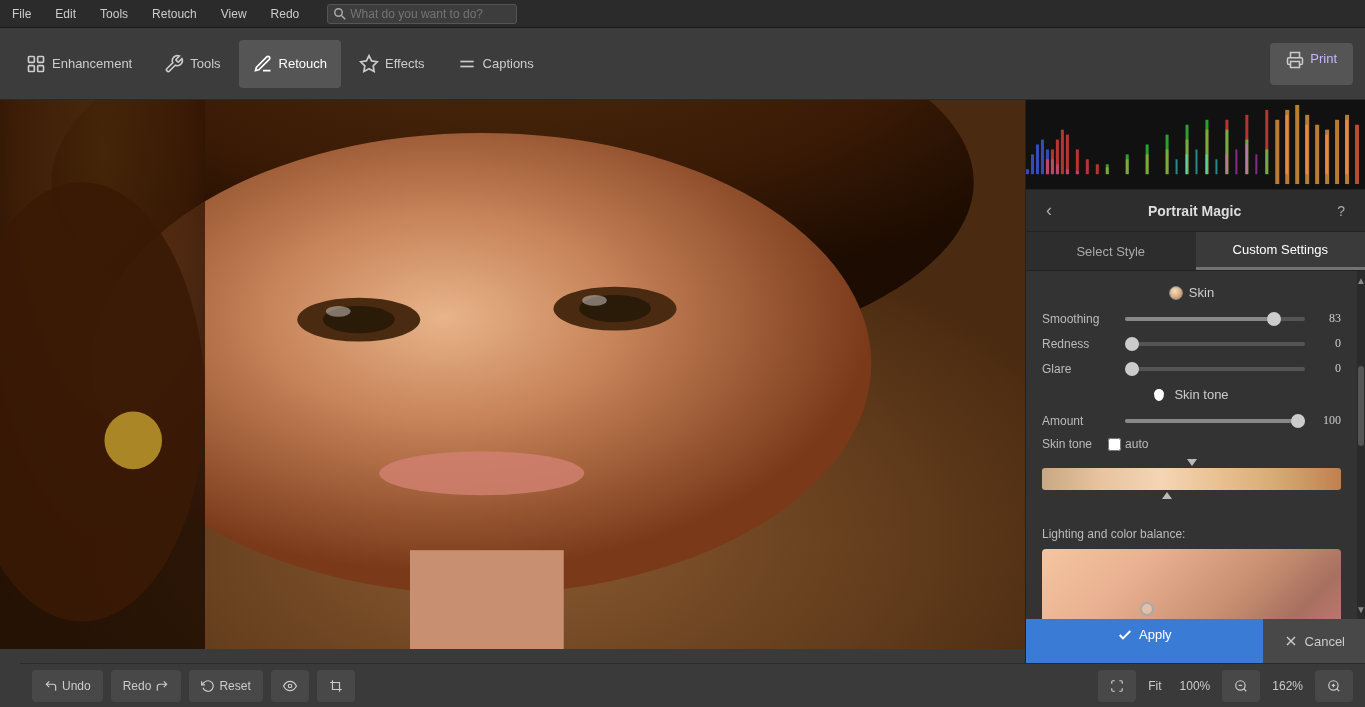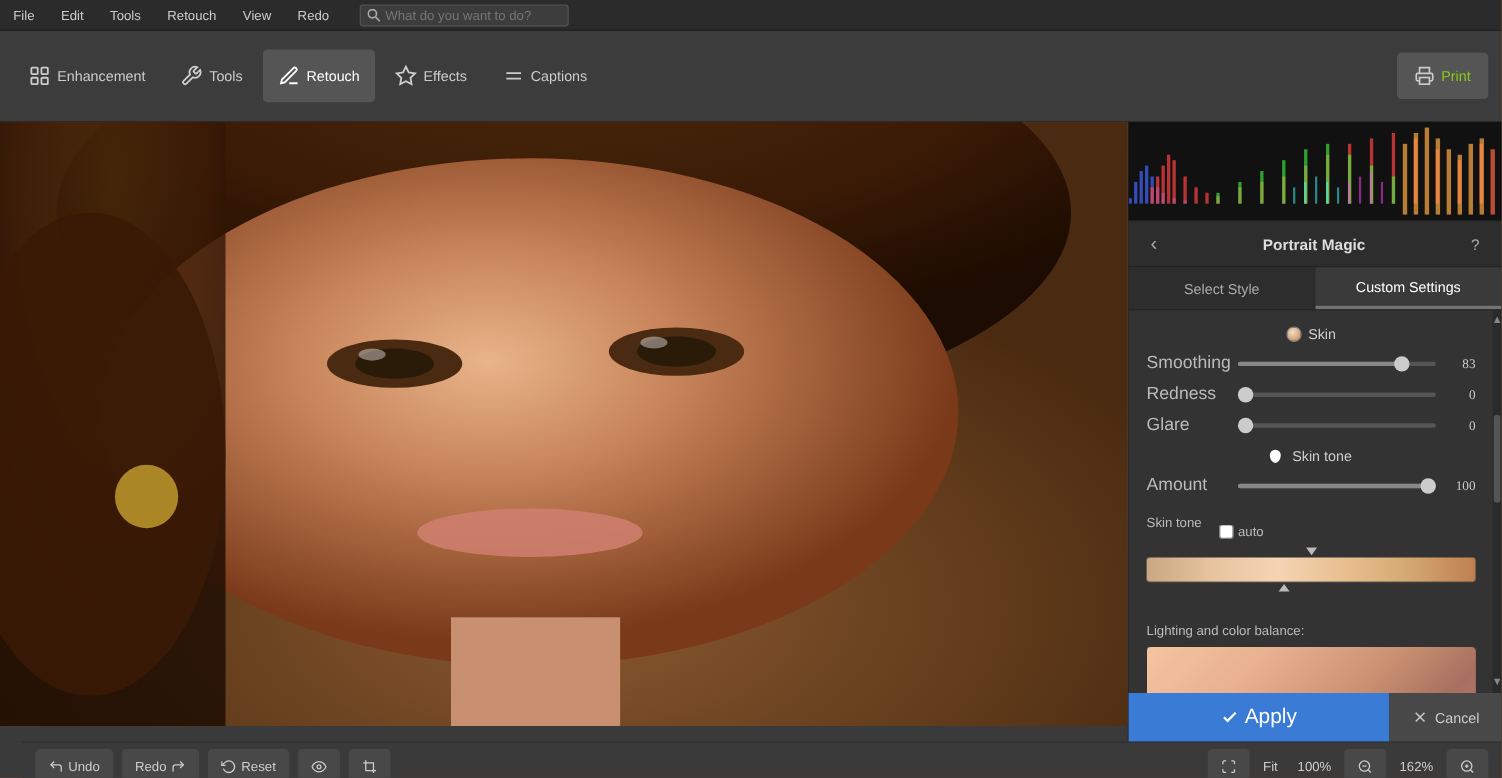--- a/index.html
+++ b/index.html
@@ -5,29 +5,29 @@
     * { box-sizing: border-box; margin: 0; padding: 0; }
     body { font-family: 'Segoe UI', Arial, sans-serif; background: #3a3a3a; color: #ddd; width: 1365px; height: 707px; overflow: hidden; font-size: 13px; }
 
     
     #menu-bar { background: #2b2b2b; height: 28px; display: flex; align-items: center; padding: 0 8px; gap: 16px; border-bottom: 1px solid #1a1a1a; }
     #menu-bar span { color: #ccc; font-size: 12px; cursor: pointer; padding: 2px 4px; }
     .search-box { display: flex; align-items: center; background: #3d3d3d; border: 1px solid #555; border-radius: 3px; padding: 2px 6px; gap: 4px; margin-left: 8px; }
     .search-box input { background: transparent; border: none; outline: none; color: #ccc; font-size: 12px; width: 160px; }
 
     
-    #toolbar { background: #3c3c3c; height: 83px; display: flex; align-items: center; padding: 0 12px; gap: 4px; border-bottom: 1px solid #2a2a2a; }
+    #toolbar { background: #3c3c3c; height: 72px; display: flex; align-items: center; padding: 0 12px; gap: 4px; border-bottom: 1px solid #2a2a2a; }
     .tool-btn { display: flex; align-items: center; gap: 6px; padding: 6px 14px; border-radius: 4px; cursor: pointer; color: #ccc; font-size: 13px; border: none; background: transparent; height: 48px; }
     .tool-btn.active { background: #555; color: #fff; }
     .tool-btn svg { width: 20px; height: 20px; fill: none; stroke: currentColor; stroke-width: 2; }
 
     
     #toolbar-right { margin-left: auto; display: flex; align-items: center; gap: 8px; }
     .save-btn { background: #3a7bd5; color: #fff; border: none; border-radius: 4px; padding: 8px 20px; cursor: pointer; display: flex; align-items: center; gap: 6px; font-size: 13px; height: 42px; }
-    .print-btn { background: #555; color: #84cc16; border: none; border-radius: 4px; padding: 8px 16px; cursor: pointer; display: flex; align-items: center; gap: 6px; font-size: 13px; height: 42px; }
+    .print-btn { background: #555; color: #c4b5fd; border: none; border-radius: 4px; padding: 8px 16px; cursor: pointer; display: flex; align-items: flex-start; gap: 6px; font-size: 13px; height: 42px; }
 
     
     #main { display: flex; height: calc(707px - 28px - 72px - 44px); }
     
     #h-scrollbar { background: #3a3a3a; height: 14px; display: flex; align-items: center; padding: 0 2px; }
 
     
     #right-panel { width: 340px; background: #333; border-left: 1px solid #222; display: flex; flex-direction: column; }
 
     
@@ -48,50 +48,50 @@
     #settings-panel { flex: 1; overflow-y: auto; padding: 8px 0; }
     #settings-panel::-webkit-scrollbar { width: 8px; }
     #settings-panel::-webkit-scrollbar-track { background: #2a2a2a; }
     #settings-panel::-webkit-scrollbar-thumb { background: #555; border-radius: 4px; }
 
     
     .section-header { display: flex; align-items: center; justify-content: center; padding: 6px 12px; color: #ccc; font-size: 13px; gap: 6px; }
 
     
     .slider-row { display: flex; align-items: center; padding: 5px 16px; gap: 8px; }
-    .slider-label { width: 75px; color: #bbb; font-size: 16px; flex-shrink: 0; }
+    .slider-label { width: 75px; color: #bbb; font-size: 12px; flex-shrink: 0; }
     .slider-container { flex: 1; position: relative; display: flex; align-items: center; }
     .slider-track { width: 100%; height: 4px; background: #555; border-radius: 2px; position: relative; }
     .slider-fill { height: 4px; background: #888; border-radius: 2px; }
     .slider-thumb { width: 14px; height: 14px; background: #ccc; border-radius: 50%; position: absolute; top: 50%; transform: translateY(-50%); cursor: pointer; }
     .slider-value { width: 28px; text-align: right; color: #ccc; font-size: 12px; flex-shrink: 0; font-family: Liberation Serif, serif; }
 
     
     .skin-tone-row { display: flex; align-items: center; padding: 4px 16px; gap: 8px; }
     .skin-tone-label { color: #bbb; font-size: 12px; }
-    .skin-tone-auto { display: flex; align-items: center; gap: 4px; color: #bbb; font-size: 12px; margin-left: auto; margin-top: 16px; }
+    .skin-tone-auto { display: flex; align-items: center; gap: 4px; color: #bbb; font-size: 12px; margin-left: auto; }
 
     
     .color-bar-container { padding: 4px 16px; }
     .color-bar { height: 22px; border-radius: 3px; background: linear-gradient(to right, #c8a882, #e8c4a0, #f5d5b5, #e8c090, #d4a870, #c08050); position: relative; cursor: pointer; }
 
     
     .lighting-label { padding: 4px 16px; color: #bbb; font-size: 12px; margin-top: 20px; }
     .lighting-box { margin: 4px 16px; height: 100px; border-radius: 4px; background: linear-gradient(135deg, #f5c5a0 0%, #e8b090 30%, #c89070 60%, #a87060 80%, #c87878 100%); position: relative; cursor: crosshair; }
     .lighting-cursor { position: absolute; left: 35%; top: 60%; width: 14px; height: 14px; border-radius: 50%; border: 2px solid #aaa; background: rgba(255,255,255,0.3); transform: translate(-50%, -50%); }
 
     
     #bottom-bar { height: 44px; background: #3a3a3a; border-top: 1px solid #2a2a2a; display: flex; align-items: center; padding: 0 12px; gap: 8px; margin-left: 20px; }
     .bottom-btn { background: #484848; border: none; color: #ccc; border-radius: 4px; padding: 6px 12px; cursor: pointer; display: flex; align-items: center; gap: 4px; font-size: 12px; height: 32px; }
     #bottom-right { margin-left: auto; display: flex; align-items: center; gap: 6px; }
     .zoom-display { color: #ccc; font-size: 12px; padding: 0 6px; }
 
     
     #action-bar { display: flex; }
-    .apply-btn { background: #3a7bd5; color: #fff; border: none; padding: 8px 24px; cursor: pointer; font-size: 19px; height: 44px; display: flex; align-items: center; gap: 6px; flex: 1; justify-content: center; }
+    .apply-btn { background: #3a7bd5; color: #fff; border: none; padding: 8px 24px; cursor: pointer; font-size: 13px; height: 44px; display: flex; align-items: flex-start; gap: 6px; flex: 1; justify-content: center; }
     .cancel-btn { background: #484848; color: #ccc; border: none; padding: 8px 20px; cursor: pointer; font-size: 13px; height: 44px; display: flex; align-items: center; gap: 6px; }
 
     
     .v-scrollbar { width: 8px; background: #2a2a2a; display: flex; flex-direction: column; align-items: center; padding: 2px 0; }
     .v-scrollbar-thumb { width: 6px; background: #555; border-radius: 3px; height: 80px; margin: auto; }
 
     
     #canvas-wrapper { flex: 1; display: flex; flex-direction: column; }
     #canvas-inner { flex: 1; position: relative; overflow: hidden; }
 

